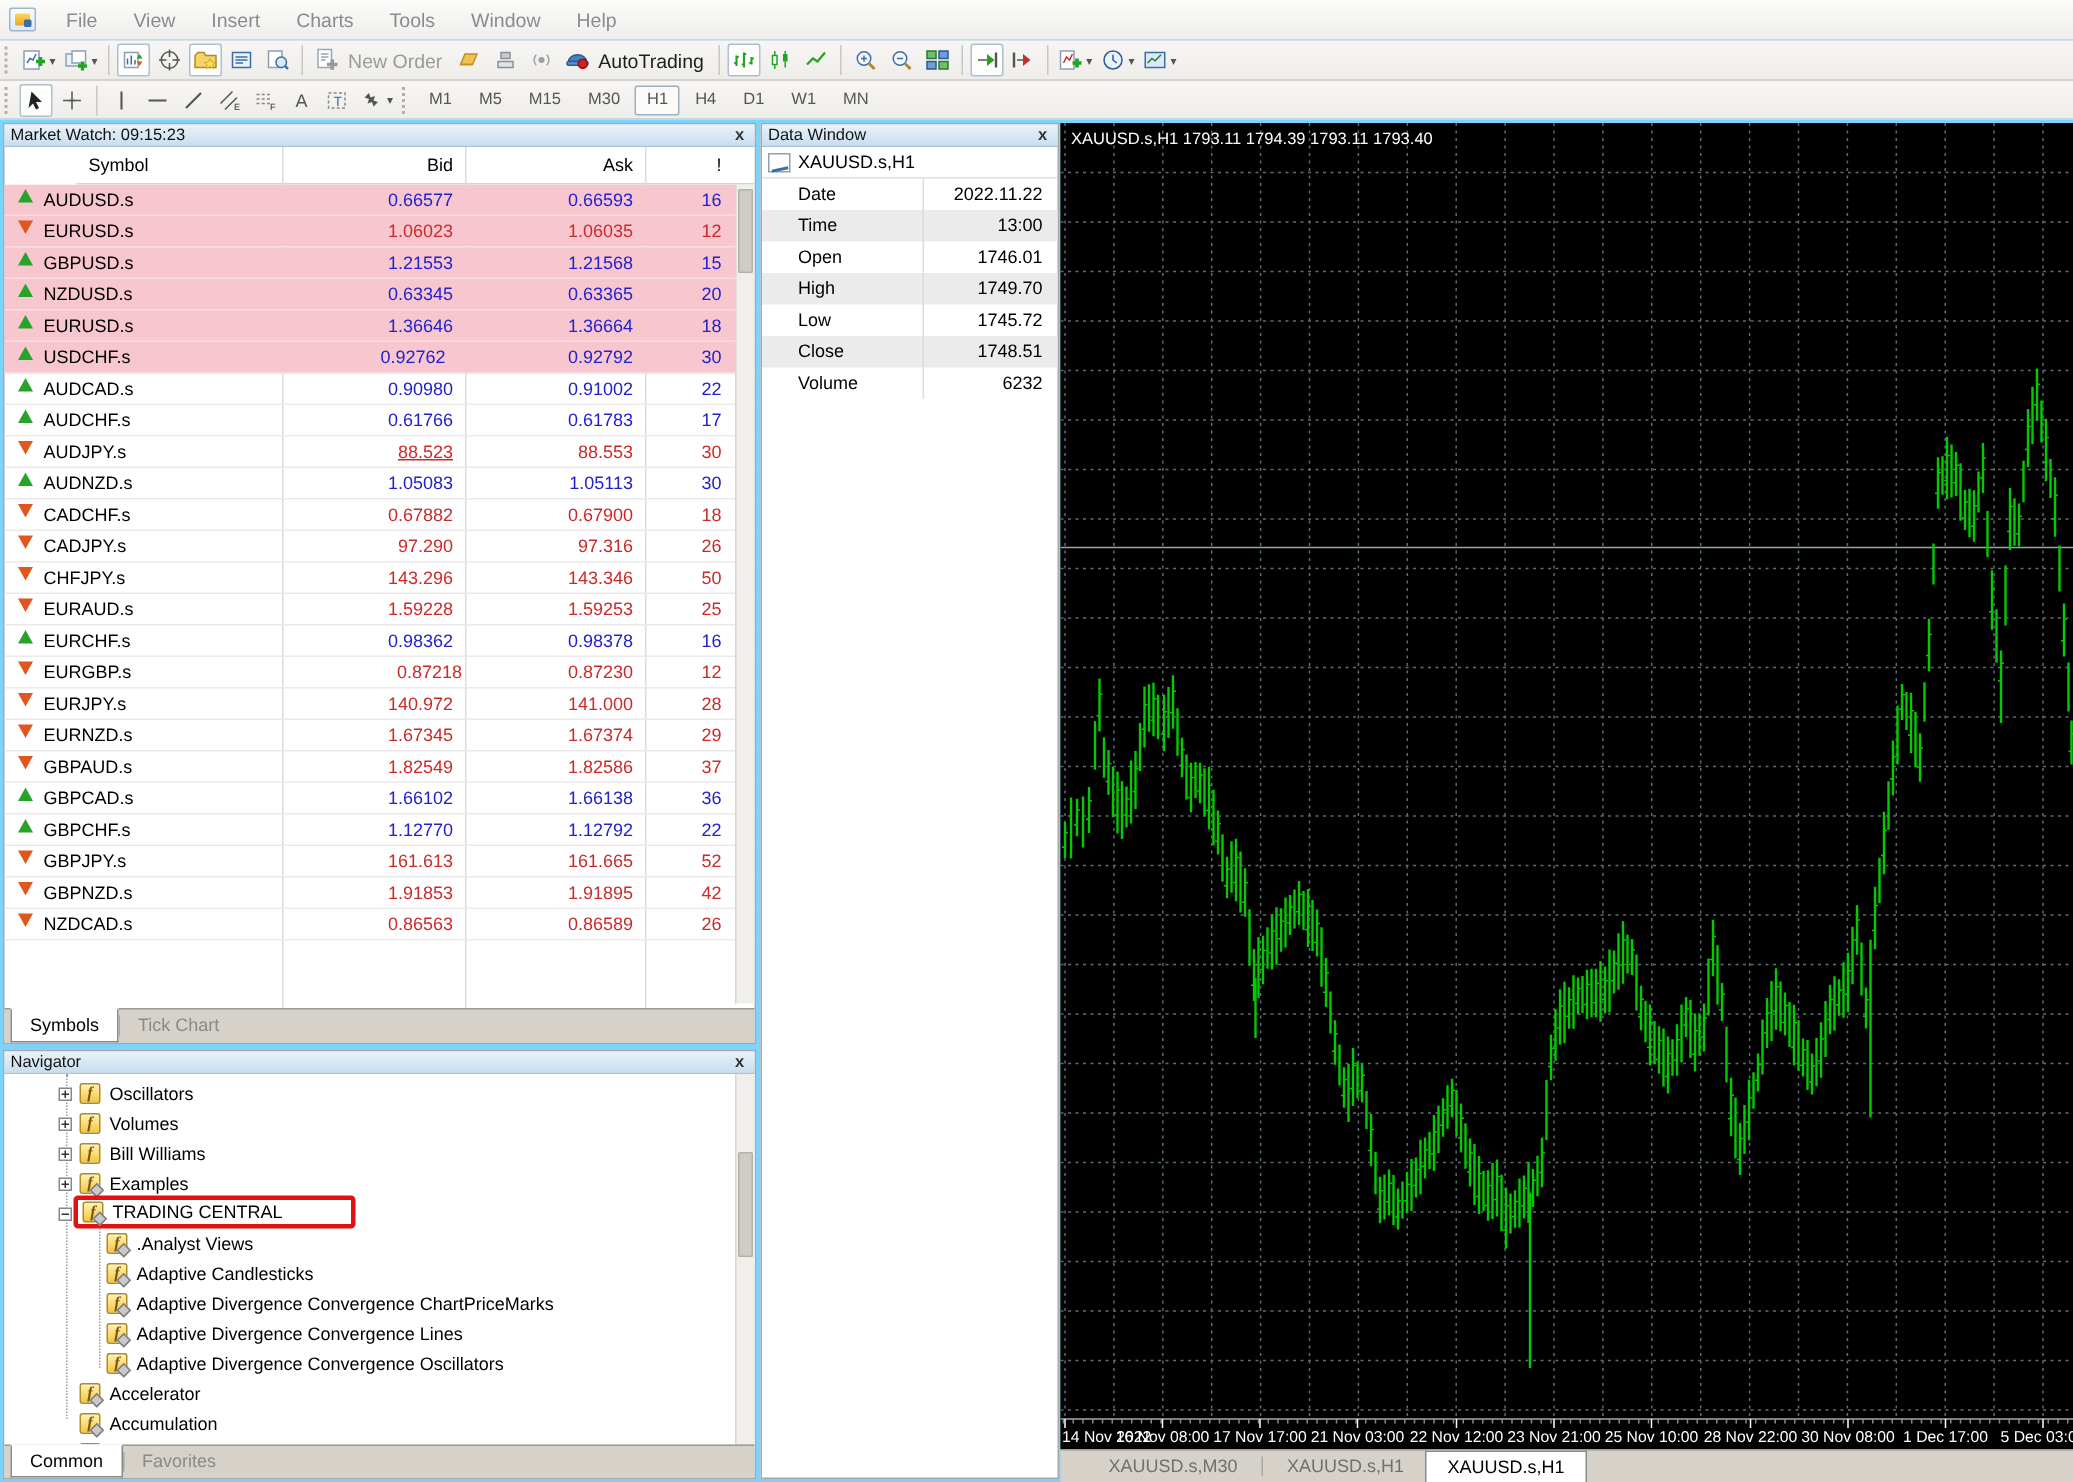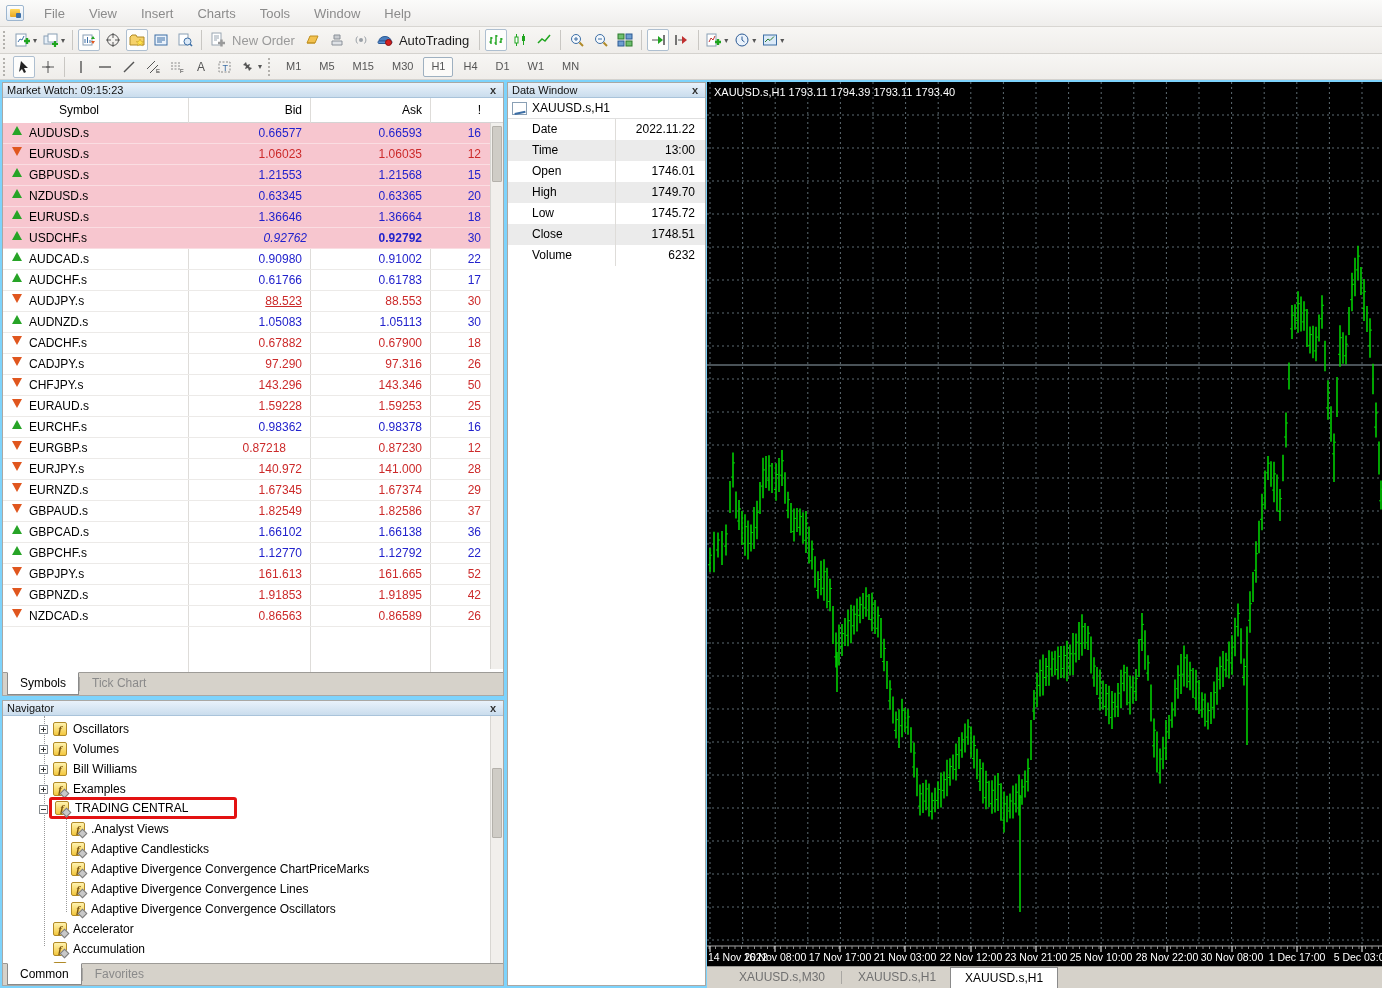--- a/index.html
+++ b/index.html
@@ -436,22 +436,22 @@
         <div class="mwrow pink">
           <span class="arr up"></span>
           <span class="sym">EURUSD.s</span>
           <span class="num blue" style="right: 201px;">1.36646</span>
           <span class="num blue" style="right: 81px;">1.36664</span>
           <span class="num blue" style="right: 22px;">18</span>
         </div>
         <div class="mwrow pink">
           <span class="arr up"></span>
           <span class="sym">USDCHF.s</span>
-          <span class="num blue" style="right: 196px; font-style: italic;">0.92762</span>
-          <span class="num blue" style="right: 81px; font-weight: bold;">0.92792</span>
+          <span class="num blue" style="right: 206px;">0.92762</span>
+          <span class="num blue" style="right: 81px;">0.92792</span>
           <span class="num blue" style="right: 22px;">30</span>
         </div>
         <div class="mwrow">
           <span class="arr up"></span>
           <span class="sym">AUDCAD.s</span>
           <span class="num blue" style="right: 201px;">0.90980</span>
           <span class="num blue" style="right: 81px;">0.91002</span>
           <span class="num blue" style="right: 22px;">22</span>
         </div>
         <div class="mwrow">
@@ -506,21 +506,21 @@
         <div class="mwrow">
           <span class="arr up"></span>
           <span class="sym">EURCHF.s</span>
           <span class="num blue" style="right: 201px; padding-left: 30px;">0.98362</span>
           <span class="num blue" style="right: 81px;">0.98378</span>
           <span class="num blue" style="right: 22px;">16</span>
         </div>
         <div class="mwrow">
           <span class="arr down"></span>
           <span class="sym">EURGBP.s</span>
-          <span class="num red" style="right: 217px;">0.87218</span>
+          <span class="num red" style="right: 195px;">0.87218</span>
           <span class="num red" style="right: 81px;">0.87230</span>
           <span class="num red" style="right: 22px;">12</span>
         </div>
         <div class="mwrow">
           <span class="arr down"></span>
           <span class="sym">EURJPY.s</span>
           <span class="num red" style="right: 201px;">140.972</span>
           <span class="num red" style="right: 81px;">141.000</span>
           <span class="num red" style="right: 22px;">28</span>
         </div>

